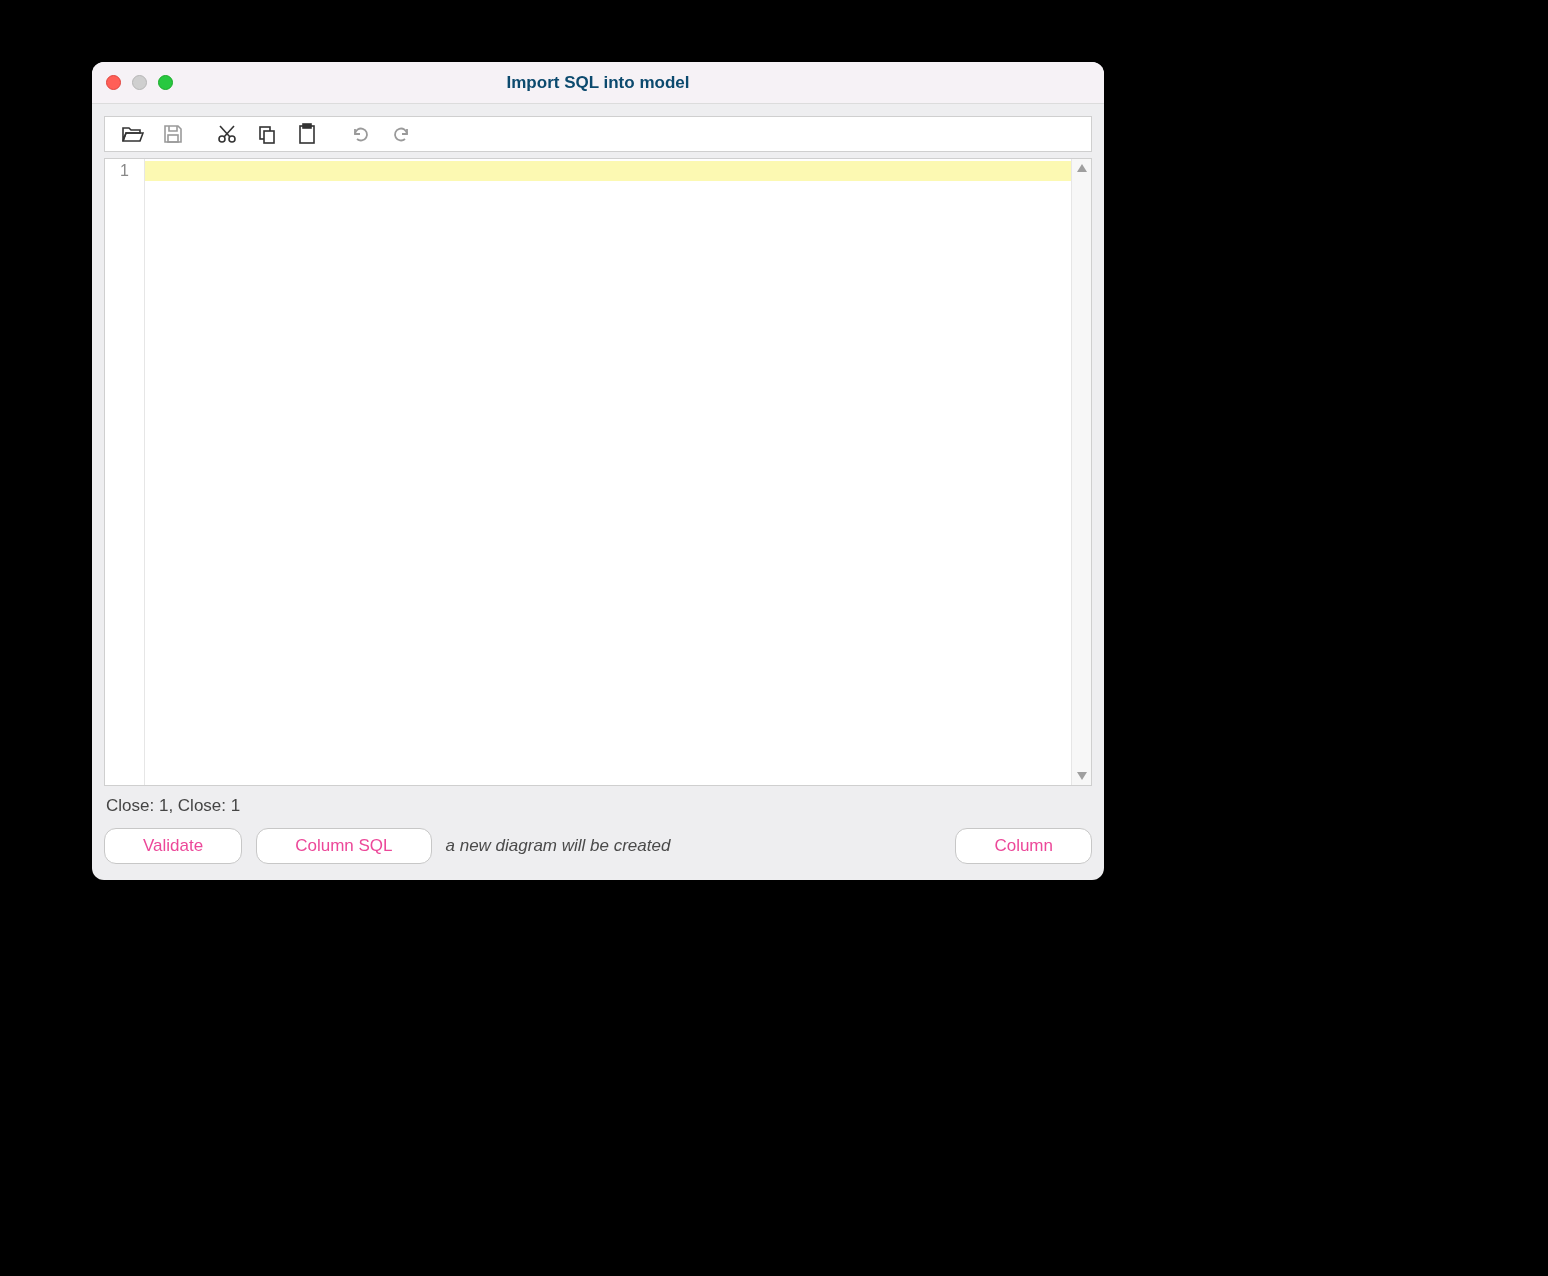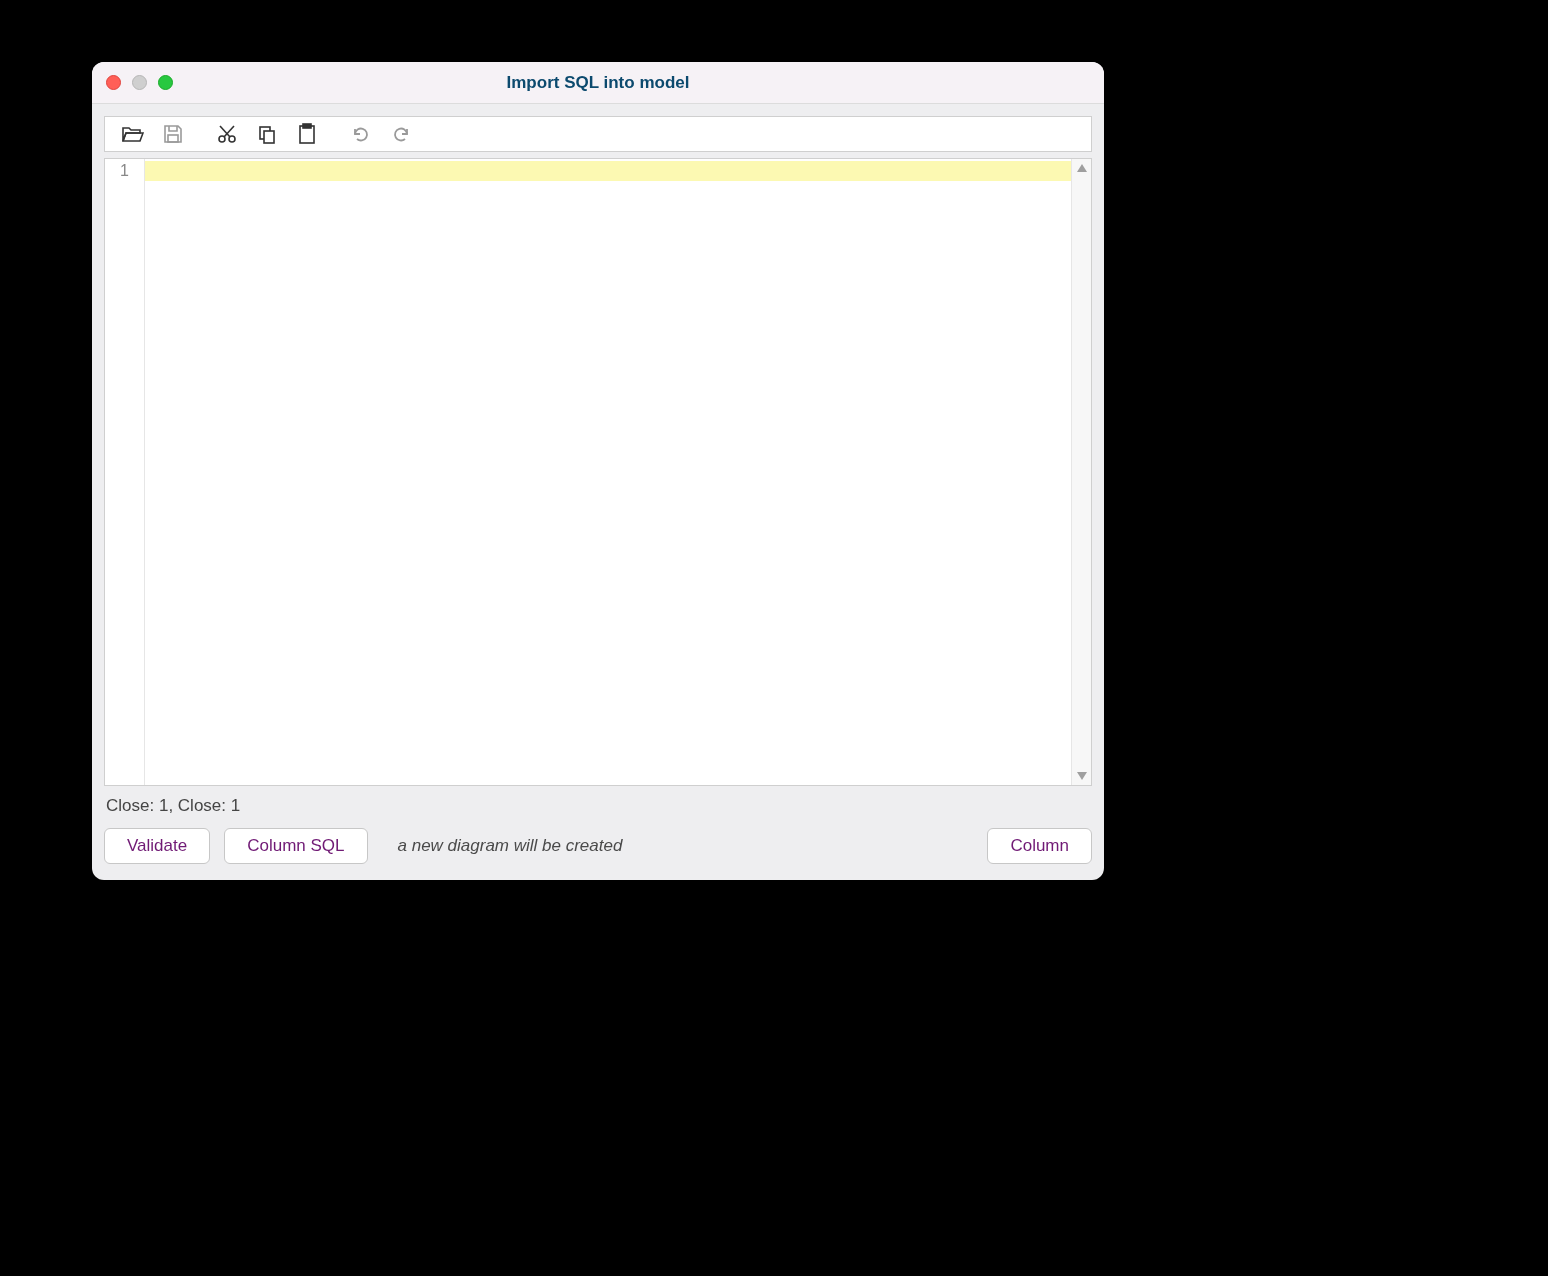--- a/index.html
+++ b/index.html
@@ -126,31 +126,31 @@
   }
   .status .lbl { }
   .footer {
     display: flex;
     align-items: center;
     gap: 14px;
   }
   .btn {
     background: #fff;
     border: 1px solid #c7c7c7;
-    border-radius: 6px;
-    padding: 7px 22px;
-    font-size: 17px;
-    color: #701a75;
+    border-radius: 12px;
+    padding: 7px 38px;
+    font-size: 17px;
+    color: #ec4899;
     cursor: pointer;
   }
   .hint {
     font-style: italic;
     color: #4a4a4a;
     font-size: 17px;
-    margin-left: 16px;
+    margin-left: 0;
   }
   .spacer { flex: 1; }
 </style>
 </head>
 <body>
 
 <div class="window">
 
   <div class="titlebar">
     <div class="traffic-lights">

